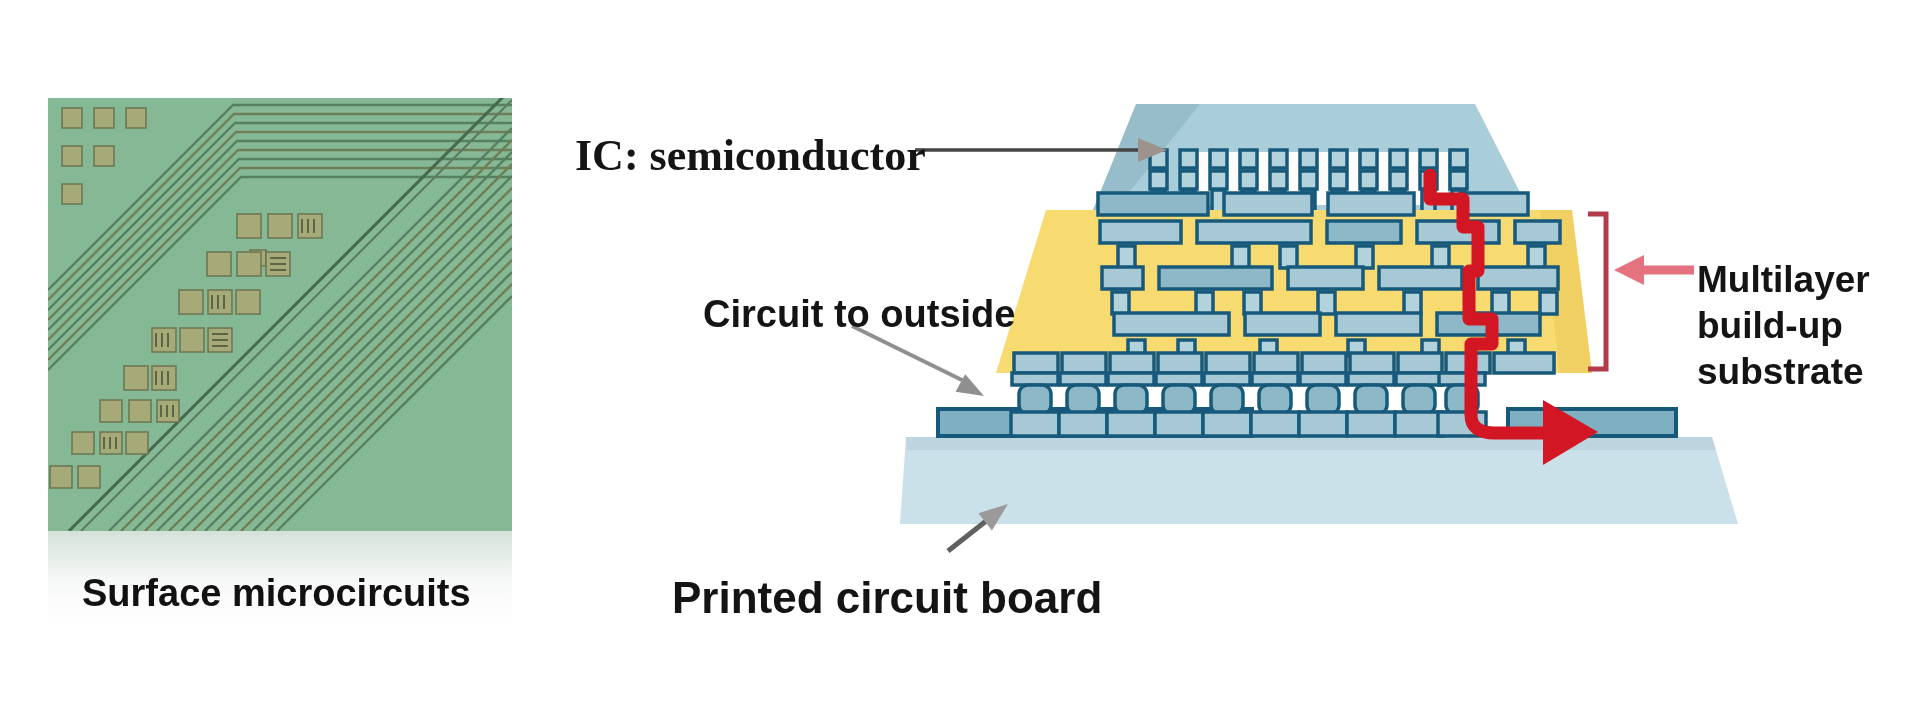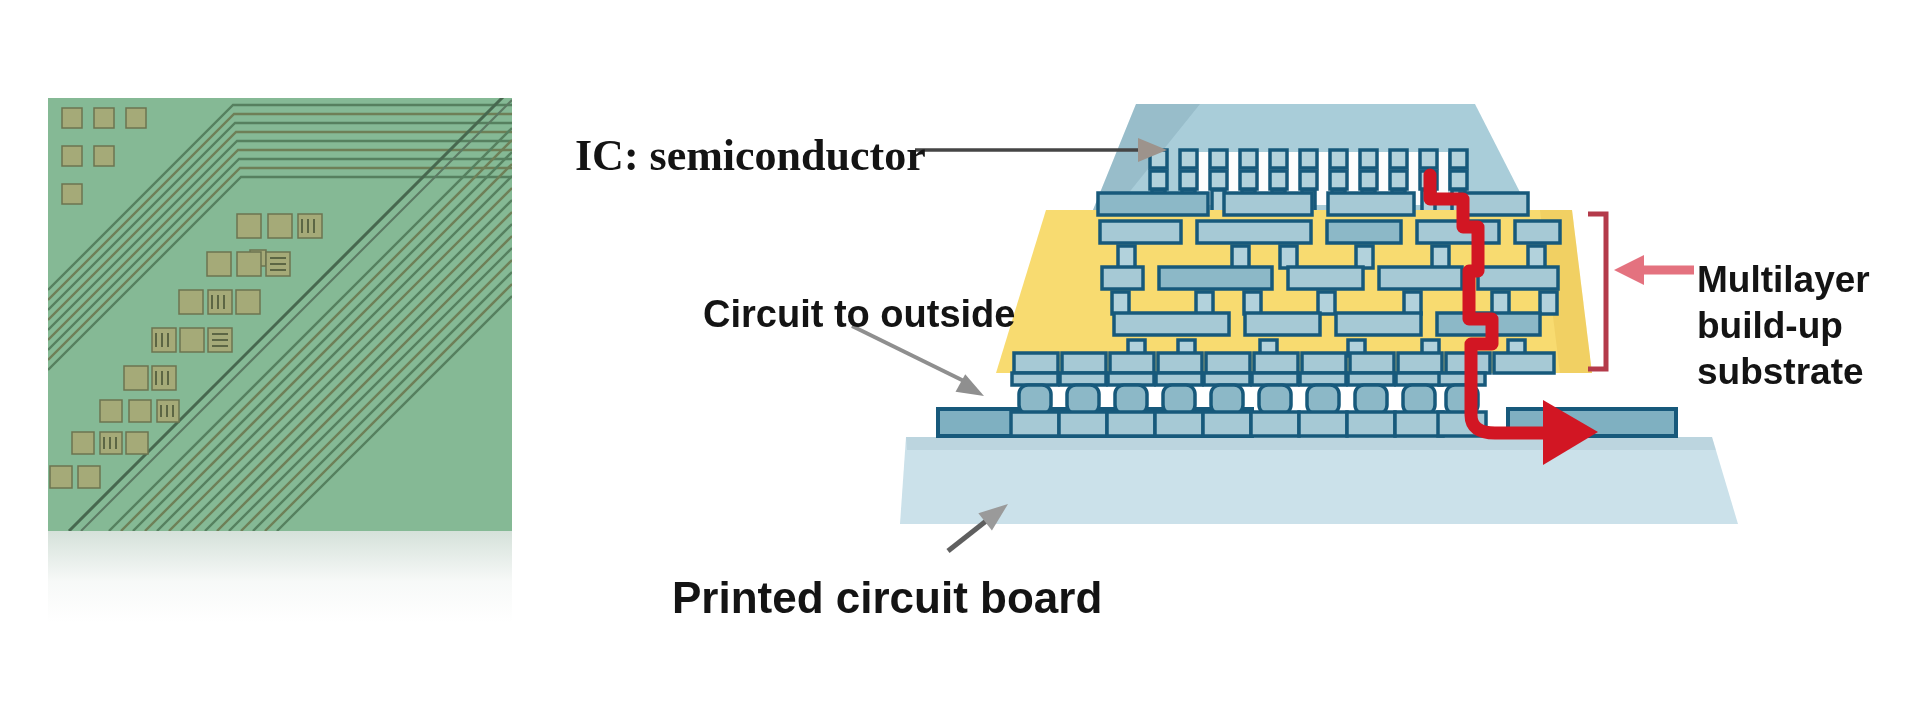--- a/index.html
+++ b/index.html
@@ -250,14 +250,15 @@
     <polygon points="0,0 -29,-11 -29,11" fill="#9a9a9a" transform="translate(1008,504) rotate(-38)"></polygon>
   </g>
 </svg>
 
 <div class="reflection"></div>
 
 <div class="lbl lbl-ic">IC: semiconductor</div>
 <div class="lbl lbl-circuit">Circuit to outside</div>
 <div class="lbl lbl-multi">Multilayer build-up substrate</div>
 <div class="lbl lbl-pcb">Printed circuit board</div>
+<div class="lbl lbl-caption">Surface microcircuits</div>
 
 </div>
 
 </body></html>

